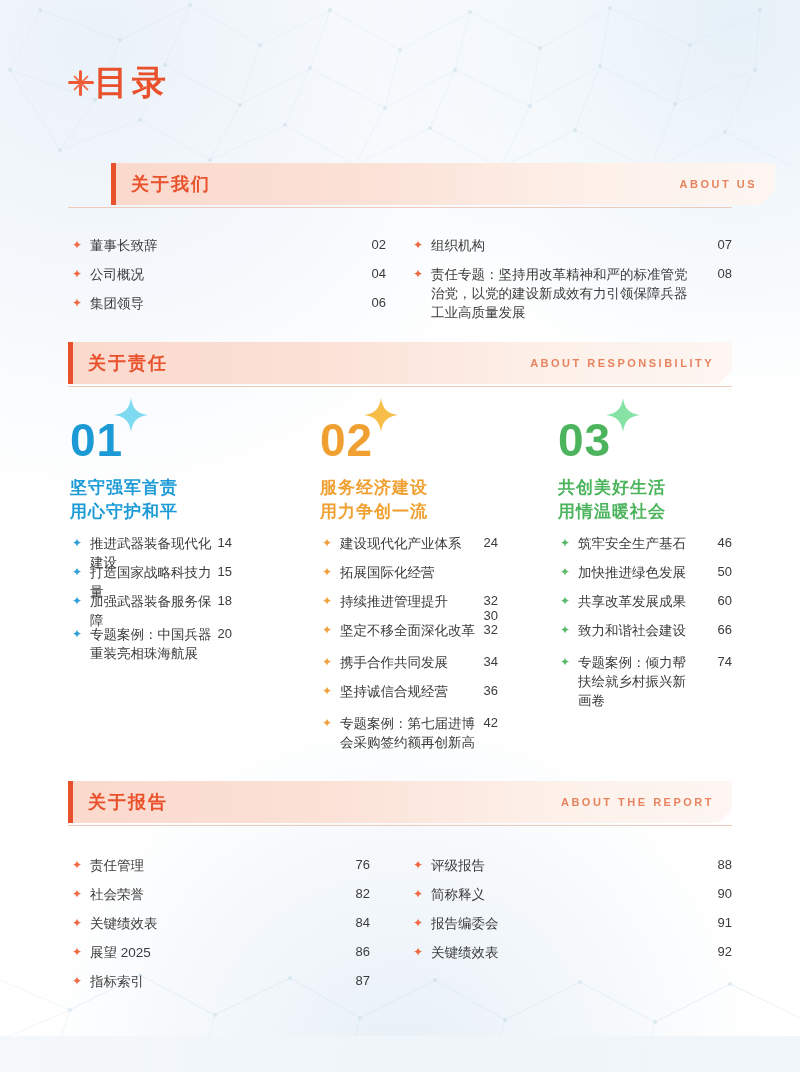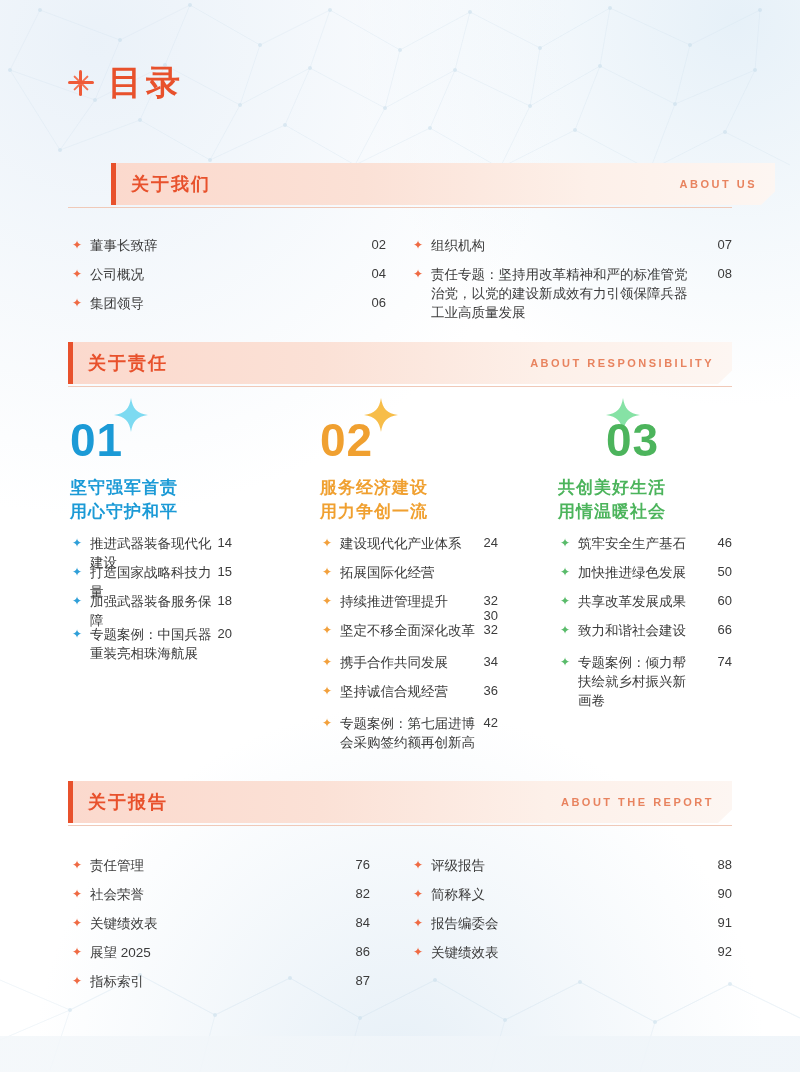--- a/index.html
+++ b/index.html
@@ -16,21 +16,21 @@
     background:
       radial-gradient(circle at 12% 4%, rgba(232,240,248,.9) 0%, rgba(255,255,255,0) 38%),
       radial-gradient(circle at 92% 2%, rgba(226,238,247,.85) 0%, rgba(255,255,255,0) 30%),
       radial-gradient(circle at 50% 100%, rgba(228,238,246,.9) 0%, rgba(255,255,255,0) 32%),
       linear-gradient(#ffffff,#ffffff);
   }
   .netbg{position:absolute;inset:0;opacity:.55;pointer-events:none;}
 
   
   .title-row{
-    position:absolute;left:68px;top:60px;display:flex;align-items:center;gap:14px;text-align:right;
+    position:absolute;left:68px;top:60px;display:flex;align-items:center;gap:0;text-align:right;
   }
   .spark{width:26px;height:26px;position:relative;}
   .spark:before,.spark:after{
     content:"";position:absolute;background:#ef5a38;
   }
   .spark:before{left:11px;top:0;width:3px;height:26px;border-radius:2px;}
   .spark:after{left:0;top:11px;width:26px;height:3px;border-radius:2px;}
   .spark i{position:absolute;left:3px;top:3px;width:20px;height:20px;}
   .spark i:before,.spark i:after{
     content:"";position:absolute;background:#f4714f;width:2px;height:20px;border-radius:2px;left:9px;top:0;
@@ -284,21 +284,21 @@
 
   <div class="toc-item" style="left:322px;top:714px;width:158px;">
     <span class="plus orange">✦</span>
     <span class="toc-text">专题案例：第七届进博会采购签约额再创新高</span>
   </div>
   <div class="toc-page" style="left:462px;top:715px;width:36px;">42</div>
 
   <svg class="star" style="left:606px;top:398px;" viewBox="0 0 40 40">
       <path d="M20 0 C22 13 27 18 40 20 C27 22 22 27 20 40 C18 27 13 22 0 20 C13 18 18 13 20 0Z" fill="#7fe0a0" opacity="0.95"></path>
     </svg>
-  <div class="colnum" style="left:558px;top:413px;color:#4cb45c;margin-left:48px;">03</div>
+  <div class="colnum" style="left:558px;top:413px;color:#4cb45c;">03</div>
   <div class="colhead" style="left:558px;top:476px;color:#4cb45c;">
     <span>共创美好生活</span><br>
     <span>用情温暖社会</span>
   </div>
 
   <div class="toc-item" style="left:560px;top:534px;width:140px;">
     <span class="plus green">✦</span>
     <span class="toc-text">筑牢安全生产基石</span>
   </div>
   <div class="toc-page" style="left:696px;top:535px;width:36px;">46</div>

